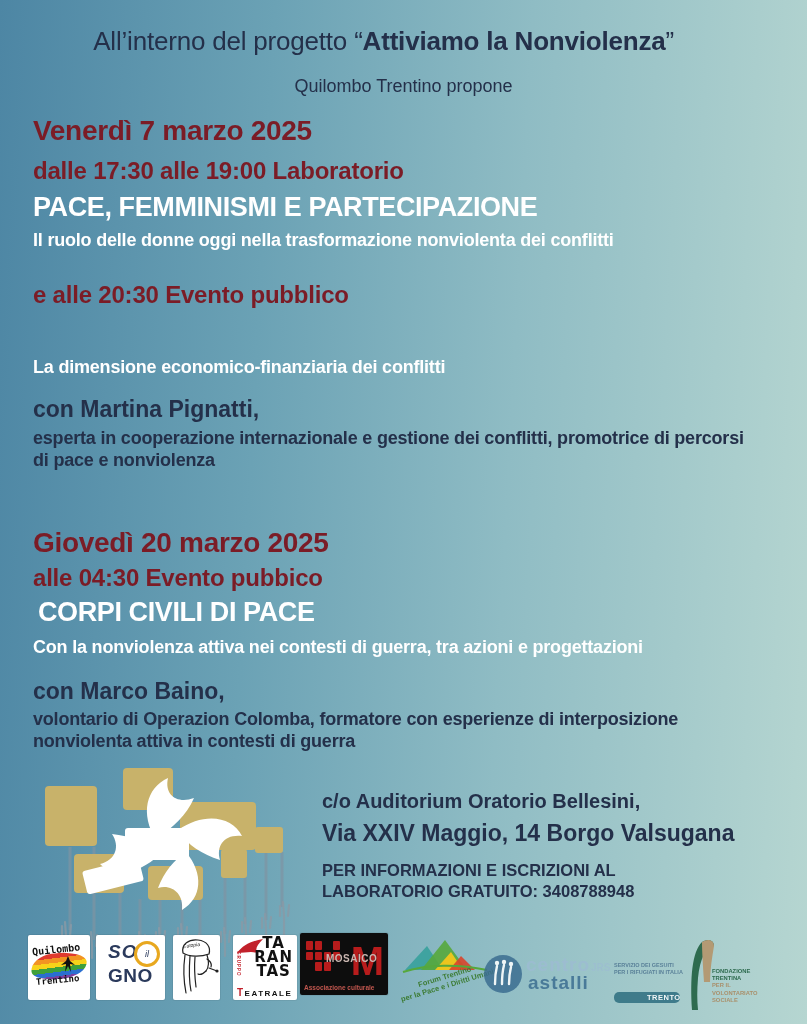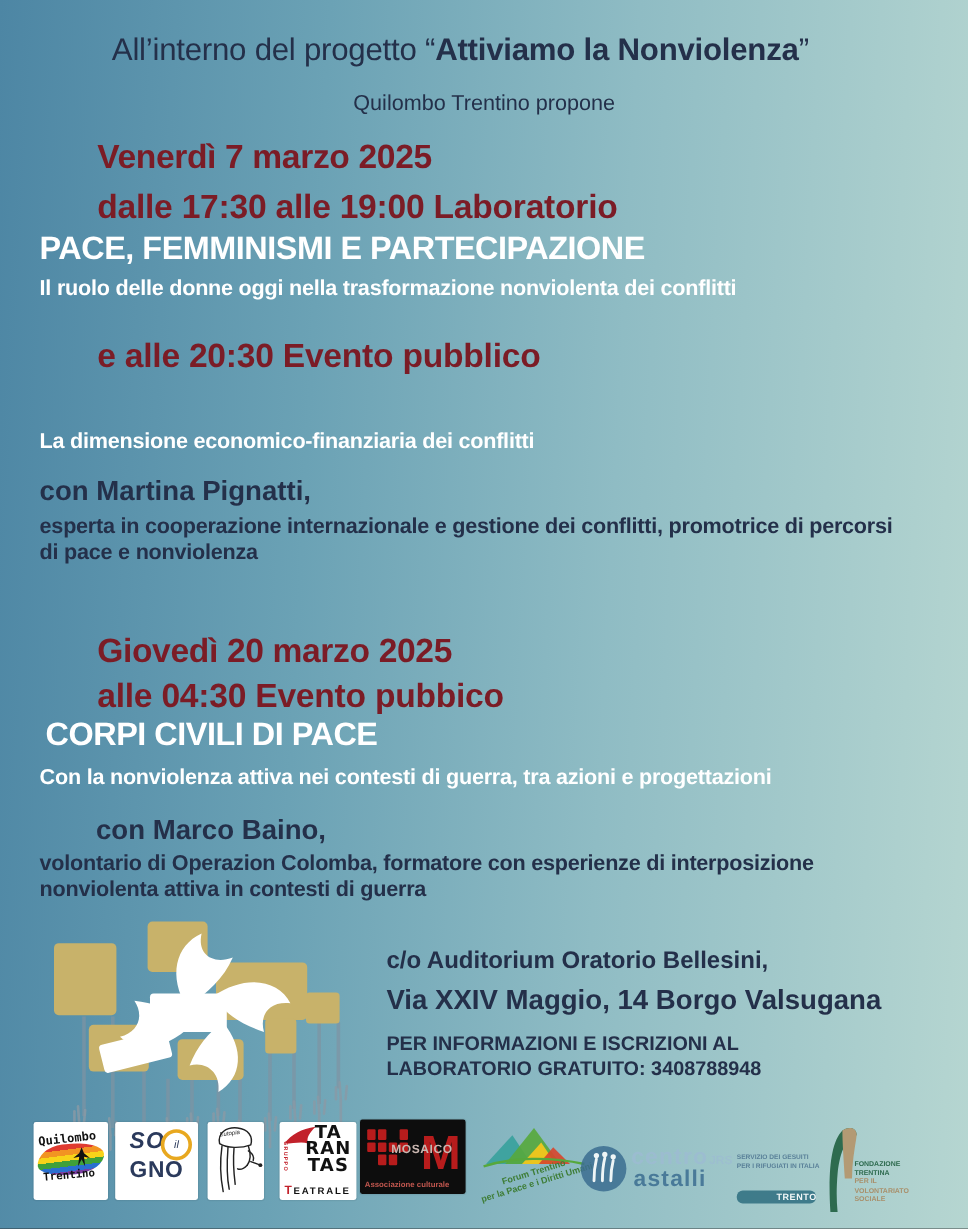--- a/index.html
+++ b/index.html
@@ -7,28 +7,28 @@
     position:relative;
     width:807px;height:1024px;
     margin:0 auto;
     overflow:hidden;
     background:linear-gradient(93deg,#4d86a4 0%,#6ba2b5 32%,#8fbcc4 62%,#b6d6d1 100%);
     font-family:"Liberation Sans",sans-serif;
     -webkit-font-smoothing:antialiased;
   }
   .abs{position:absolute;}
   .navy{color:#24304a;}
-  .maroon{color:#7b1c26;margin-left:48px;}
+  .maroon{color:#7b1c26;}
   .white{color:#ffffff;}
   .nowrap{white-space:nowrap;}
   .page-title{top:26px;left:0;width:674px;text-align:right;font-size:26px;color:#24304a;letter-spacing:-0.2px;}
   .page-title strong{font-weight:bold;}
   .page-subtitle{top:76px;left:0;width:807px;text-align:center;font-size:18px;color:#24304a;}
   .date-line{font-size:28px;font-weight:bold;letter-spacing:-0.3px;}
-  .time-line{font-size:28px;font-weight:bold;letter-spacing:-0.2px;}
+  .time-line{font-size:24px;font-weight:bold;letter-spacing:-0.2px;}
   .evt-title{font-size:27px;font-weight:bold;letter-spacing:-0.4px;}
   .evt-desc{font-size:18px;font-weight:bold;letter-spacing:-0.2px;}
   .spk-name{font-size:23px;font-weight:bold;}
   .spk-bio{font-size:18px;font-weight:bold;line-height:1.22;letter-spacing:-0.2px;}
   .venue-1{font-size:20px;font-weight:bold;}
   .venue-2{font-size:23px;font-weight:bold;}
   .venue-info{font-size:16.5px;font-weight:bold;line-height:1.3;}
   
   .logo-card{position:absolute;top:935px;height:65px;background:#fff;border-radius:2px;box-shadow:0 0 0 1px rgba(0,0,0,.06);}
   .card-quilombo{left:28px;width:62px;}
@@ -97,21 +97,21 @@
   <div class="abs evt-desc white nowrap" style="left:33px;top:357px;">La dimensione economico-finanziaria dei conflitti</div>
 
   <div class="abs spk-bio navy" style="left:33px;top:428px;width:725px;">esperta in cooperazione internazionale e gestione dei conflitti,  promotrice di percorsi di pace e nonviolenza</div>
   <div class="abs spk-name navy nowrap" style="left:33px;top:396px;">con Martina Pignatti,</div>
 
   <div class="abs date-line maroon nowrap" style="left:33px;top:527px;">Giovedì 20 marzo 2025</div>
   <div class="abs time-line maroon nowrap" style="left:33px;top:564px;">alle 04:30 Evento pubbico</div>
   <div class="abs evt-desc white nowrap" style="left:33px;top:637px;">Con la nonviolenza attiva nei contesti di guerra, tra azioni e progettazioni</div>
   <div class="abs evt-title white nowrap" style="left:38px;top:597px;">CORPI CIVILI DI PACE</div>
 
-  <div class="abs spk-name navy nowrap" style="left:33px;top:678px;margin-left:47px;">con Marco Baino,</div>
+  <div class="abs spk-name navy nowrap" style="left:33px;top:678px;">con Marco Baino,</div>
   <div class="abs spk-bio navy" style="left:33px;top:709px;width:710px;">volontario di Operazion Colomba, formatore con esperienze di interposizione nonviolenta attiva in contesti di guerra</div>
 
   <div class="abs" style="left:28px;top:752px;width:292px;height:208px;">
     <svg width="292" height="208" viewBox="0 0 292 208">
 
       <g stroke="#7f94a3" stroke-width="3" opacity="0.7">
         <line x1="42" y1="95" x2="42" y2="178"></line>
           <line x1="66" y1="95" x2="66" y2="188"></line>
         <line x1="92" y1="140" x2="92" y2="192"></line>
           <line x1="112" y1="147" x2="112" y2="188"></line>

